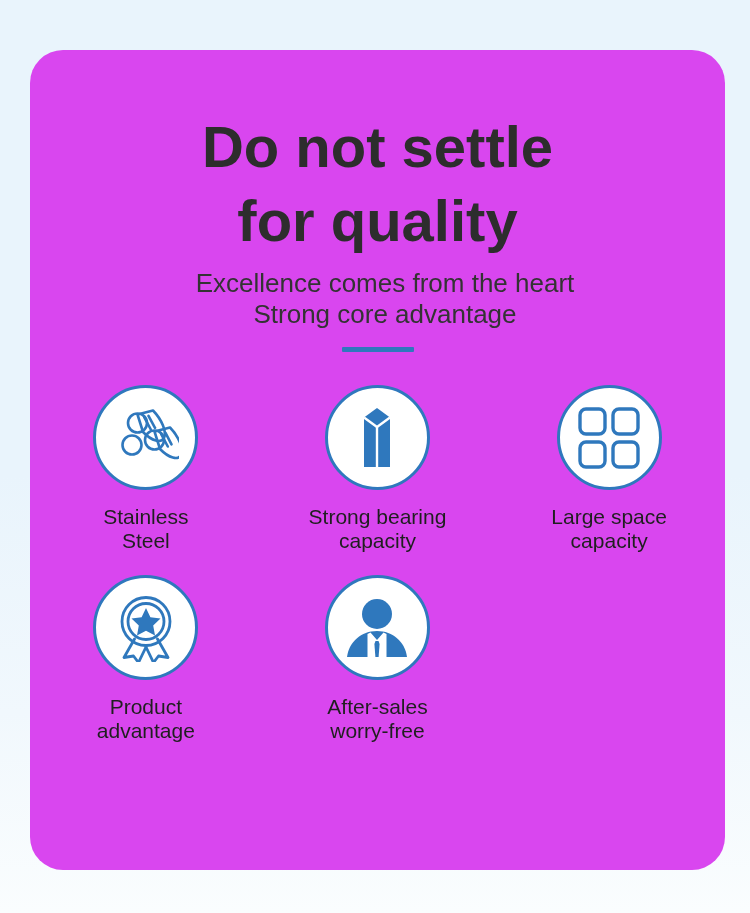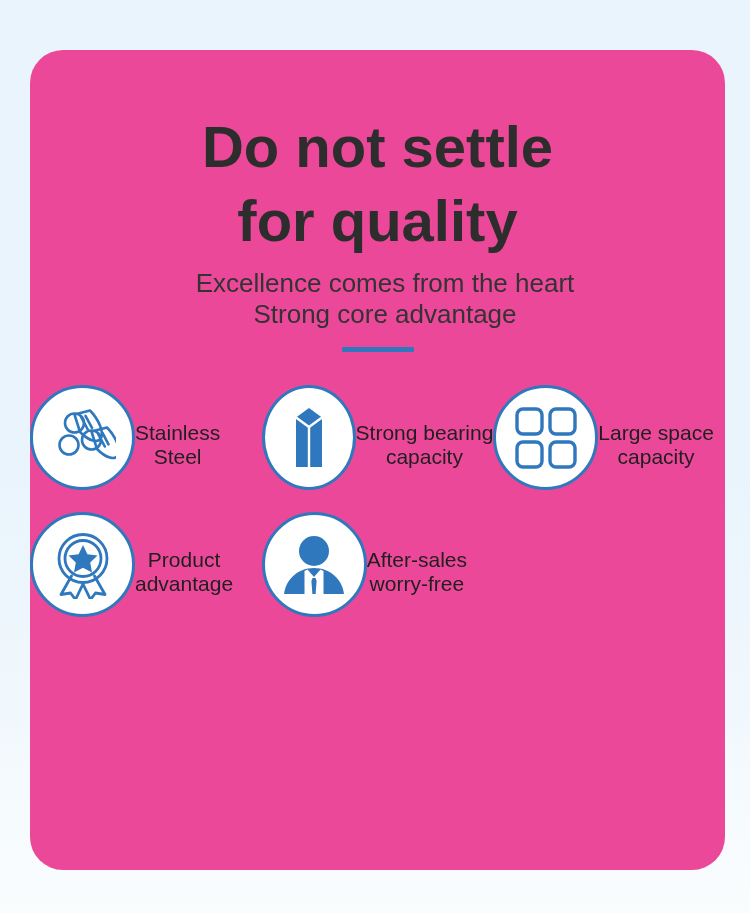--- a/index.html
+++ b/index.html
@@ -18,21 +18,21 @@
     width: 750px;
     height: 913px;
     box-sizing: border-box;
   }
   .card {
     position: absolute;
     left: 30px;
     top: 50px;
     width: 695px;
     height: 820px;
-    background: #ec4899;
+    background: #d946ef;
     border-radius: 33px;
     box-sizing: border-box;
   }
   .headline {
     position: absolute;
     left: 0;
     top: 60px;
     width: 100%;
     text-align: center;
     font-size: 58px;
@@ -75,21 +75,21 @@
     left: 0;
     top: 335px;
     width: 100%;
     display: flex;
     flex-wrap: wrap;
   }
   .feature {
     width: 33.3333%;
     box-sizing: border-box;
     display: flex;
-    flex-direction: row;
+    flex-direction: column;
     align-items: center;
     margin-bottom: 22px;
   }
   .circle {
     width: 105px;
     height: 105px;
     border: 3px solid #2f78bd;
     border-radius: 50%;
     box-sizing: border-box;
     display: flex;

